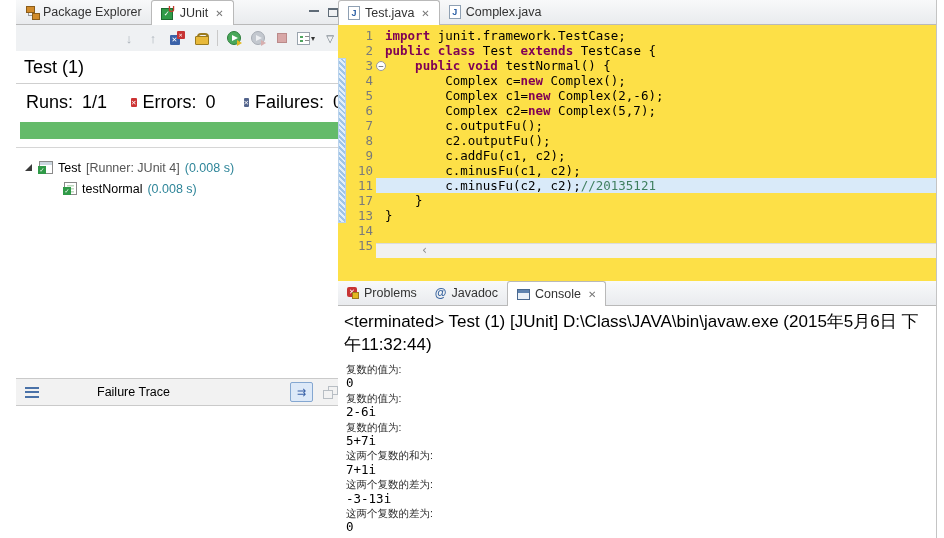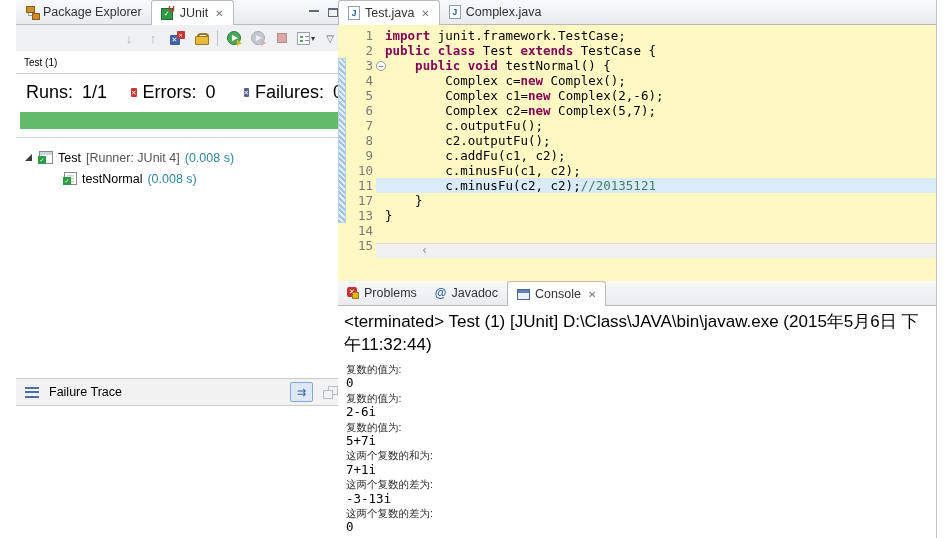--- a/index.html
+++ b/index.html
@@ -48,21 +48,21 @@
   .ico-rerun.disabled { background:#C3C8CF; border-color:#A8ADB5; }
   .ico-rerun.disabled::before { border-left-color:#EDEFF2; }
   .ico-rerun.disabled::after { border-left-color:#D8AFAF; }
   .ico-stop { width:10px; height:10px; background:#D8A7A7; border:1px solid #BB8A8A; }
   .ico-history { width:13px; height:13px; border:1px solid #9aa4ae; background:
         linear-gradient(#4FA55F,#4FA55F) 2px 3px/3px 2px no-repeat,
         linear-gradient(#8a8a8a,#8a8a8a) 7px 3px/4px 1px no-repeat,
         linear-gradient(#4FA55F,#4FA55F) 2px 7px/3px 2px no-repeat,
         linear-gradient(#8a8a8a,#8a8a8a) 7px 7px/4px 1px no-repeat, #fff; }
 
-  .test-count-row { padding:6px 8px 5px; border-bottom:1px solid #CFCFCF; font-size:10px; background:#fff; }
+  .test-count-row { padding:6px 8px 5px; border-bottom:1px solid #CFCFCF; font-size:18px; background:#fff; }
 
   .counters { display:flex; align-items:center; padding:8px 10px 3px; font-size:18px; }
   .counters .lbl { color:#000; }
   .counters .val { margin-left:9px; }
   .gap-a { margin-left:24px; } .gap-b { margin-left:28px; }
   .badge { width:9px; height:9px; border-radius:1px; color:#fff; font-size:6.5px; line-height:9px;
            text-align:center; display:inline-block; margin-right:6px; }
   .badge::before { content:'✕'; }
   .badge.err { background:#CC3333; }
   .badge.fail { background:#53648C; }
@@ -88,21 +88,21 @@
         background:linear-gradient(#BFD9BF,#BFD9BF) 2px 2px/7px 1.5px no-repeat,
                    linear-gradient(#BFD9BF,#BFD9BF) 2px 5px/7px 1.5px no-repeat,
                    linear-gradient(#BFD9BF,#BFD9BF) 2px 8px/7px 1.5px no-repeat, #fff; }
   .ico-test::after { content:'✓'; position:absolute; left:0; bottom:0; width:8px; height:8px;
         background:#2F9A47; color:#fff; font-size:6px; line-height:8px; text-align:center; }
 
   .failure-header { position:absolute; top:378px; left:0; width:100%; height:28px; background:#F2F2F2;
         border-top:1px solid #CACACA; border-bottom:1px solid #CACACA;
         display:flex; align-items:center; gap:10px; padding:0 9px; }
   .ft-menu { width:14px; height:11px; background:repeating-linear-gradient(#4A72A8 0 2px, transparent 2px 4.5px); }
-  .ft-label { font-size:12.5px; flex:1; }
+  .ft-label { font-size:12.5px; flex:1;margin-left:48px; }
   .ft-filter { width:23px; height:20px; border:1px solid #84A7D1; background:#DDE9F8; border-radius:2px;
         display:flex; align-items:center; justify-content:center; color:#3A62A8; font-size:11px; }
   .ft-filter::before { content:'⇉'; }
   .ft-compare { width:15px; height:13px; position:relative; opacity:.55; }
   .ft-compare::before { content:''; position:absolute; right:0; top:0; width:8px; height:7px; border:1px solid #8a95a0; }
   .ft-compare::after { content:''; position:absolute; left:0; bottom:0; width:8px; height:7px; border:1px solid #8a95a0; background:#F2F2F2; }
 
   
   .ico-pkg { width:13px; height:13px; position:relative;
         background:linear-gradient(#9a9a9a,#9a9a9a) 3px 5px/1px 5px no-repeat,
@@ -112,21 +112,21 @@
   .ico-junit { width:14px; height:14px; position:relative; }
   .ico-junit::before { content:'✓'; position:absolute; left:0; bottom:0; width:10px; height:10px;
         background:#2F9A47; color:#fff; font-size:7px; line-height:10px; text-align:center; border:1px solid #1F6B30; }
   .ico-junit::after { content:'U'; position:absolute; right:0; top:-2px; color:#C0392B; font-size:9px; font-weight:bold; }
   .ico-jfile { width:12px; height:14px; border:1px solid #8FA0B3; background:#fff; position:relative; }
   .ico-jfile::before { content:'J'; position:absolute; left:0; right:0; top:1px; text-align:center;
         color:#2B5FA5; font-size:9px; font-weight:bold; }
 
   
   .editor { position:absolute; left:338px; top:0; width:599px; height:283px;
-        border-right:1px solid #C4C4C4; border-bottom:1px solid #919191; background:#fef9c3; }
+        border-right:1px solid #C4C4C4; border-bottom:1px solid #919191; background:#fde047; }
   .code-wrap { position:relative; height:233px; overflow:hidden;
         font-family:"DejaVu Sans Mono", monospace; font-size:12.5px; line-height:15px; }
   .hatch { position:absolute; left:0; top:33px; width:8px; height:165px;
         background:repeating-linear-gradient(45deg,#9FC4E8 0 2px,#E2EEF9 2px 4px);
         border:1px solid #B9D2EC; }
   .gutter { position:absolute; left:8px; top:3px; width:27px; text-align:right; color:#7A7A7A; }
   .gutter div { height:15px; }
   .rows { position:absolute; left:38px; right:0; top:3px; }
   .crow { height:15px; padding-left:9px; white-space:pre; }
   .crow.hl { background:#D9EAF9; }

